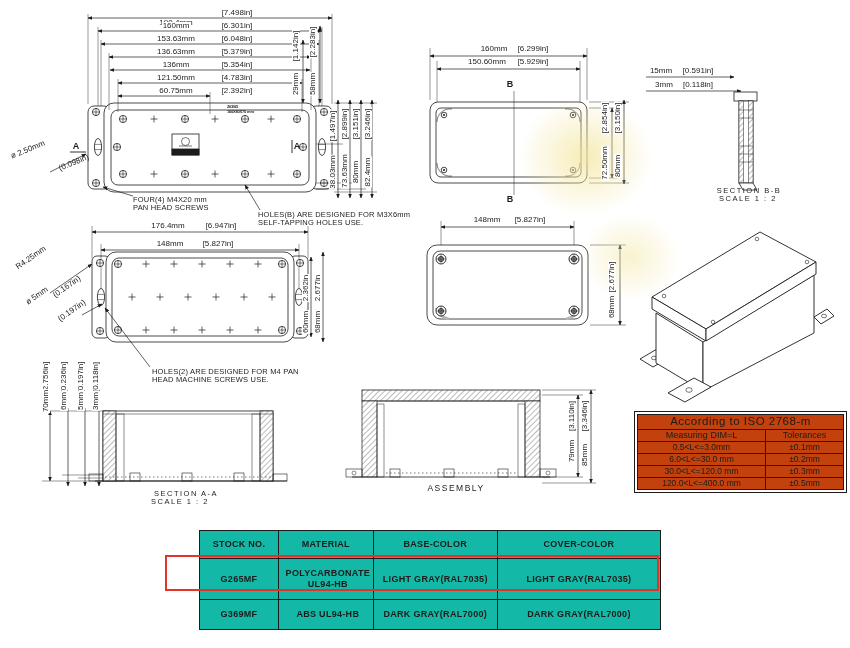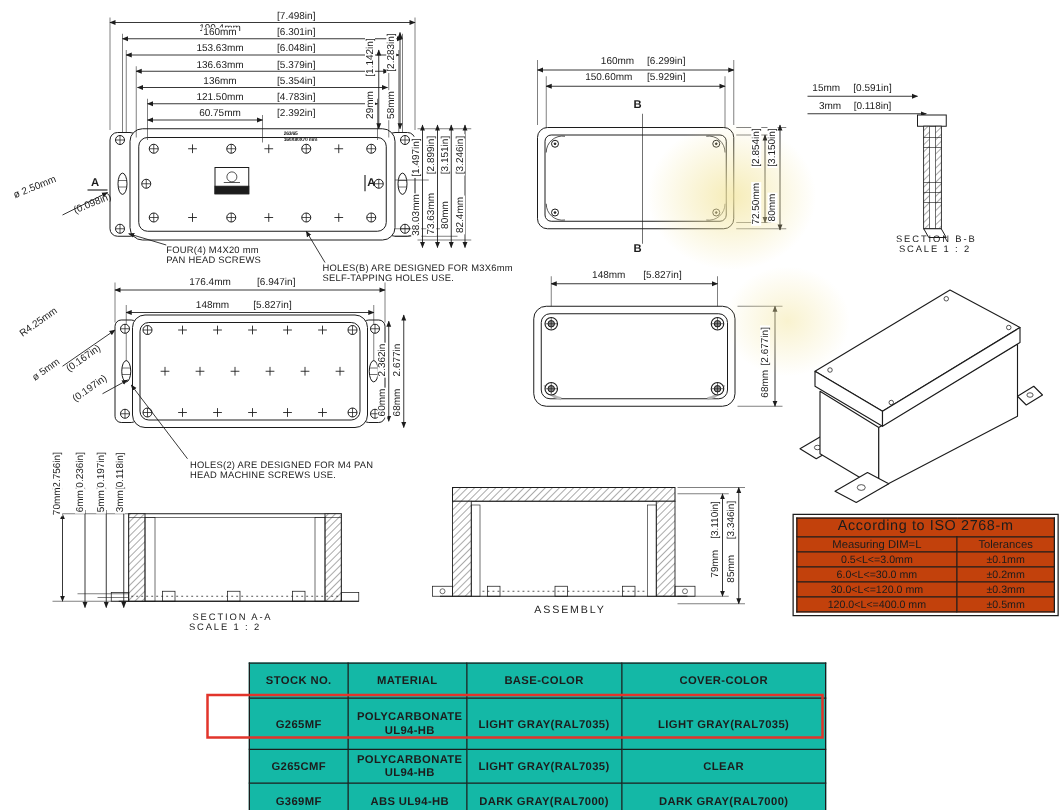--- a/index.html
+++ b/index.html
@@ -467,26 +467,20 @@
     <td style="width:90px">MATERIAL</td>
     <td style="width:118px">BASE-COLOR</td>
     <td style="width:155px">COVER-COLOR</td>
   </tr>
   <tr style="height:41px">
     <td>G265MF</td>
     <td class="mat"><span>POLYCARBONATE</span><br><span>UL94-HB</span></td>
     <td>LIGHT GRAY(RAL7035)</td>
     <td>LIGHT GRAY(RAL7035)</td>
   </tr>
-  <tr style="height:27px">
-    <td>G265CMF</td>
-    <td class="mat"><span>POLYCARBONATE</span><br><span>UL94-HB</span></td>
-    <td>LIGHT GRAY(RAL7035)</td>
-    <td>CLEAR</td>
-  </tr>
   <tr style="height:30px">
     <td>G369MF</td>
     <td class="mat"><span>ABS UL94-HB</span></td>
     <td>DARK GRAY(RAL7000)</td>
     <td>DARK GRAY(RAL7000)</td>
   </tr>
 </tbody>
     </table>
 
 <div class="red"></div>

